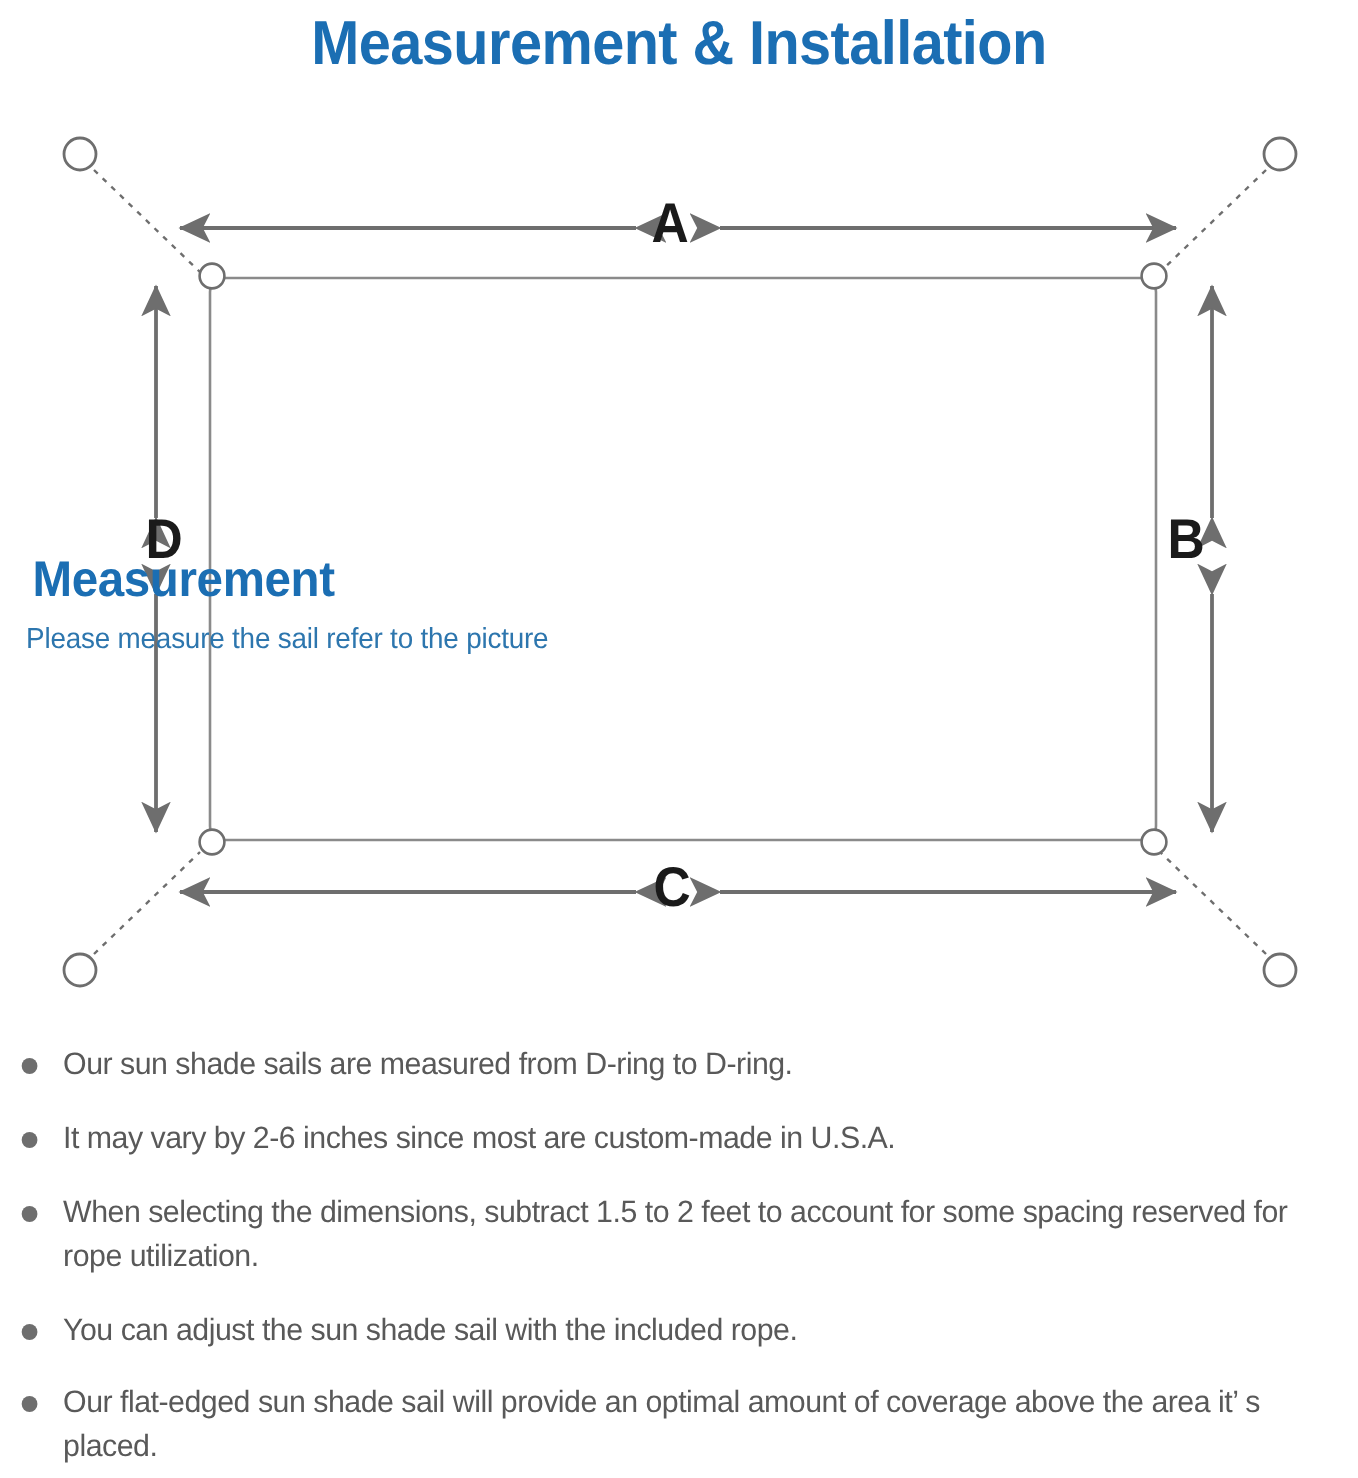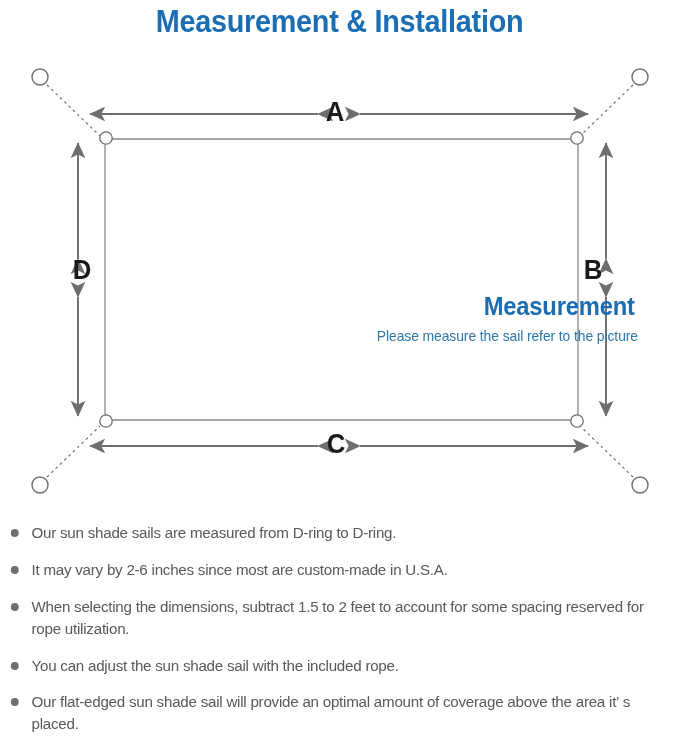--- a/index.html
+++ b/index.html
@@ -22,22 +22,22 @@
     font-family:"Liberation Sans", sans-serif;
     transform:scaleX(0.93);
     transform-origin:center center;
   }
 
   
   .diagram{position:absolute;left:0;top:44px;width:679px;height:470px;}
   .diagram svg{display:block;}
 
   .center-label{
-    position:absolute;left:0;top:248px;width:651px;
-    text-align:right;pointer-events:none;
+    position:absolute;left:0;top:232px;width:651px;
+    text-align:left;pointer-events:none;
   }
   .center-title{
     font-size:25px;font-weight:bold;color:#1b6eb3;
     font-family:"Liberation Sans", sans-serif;
     letter-spacing:-0.2px;
     display:block;
     transform:scaleX(0.95);
   }
   .center-sub{
     font-size:14.5px;color:#2d76ae;

